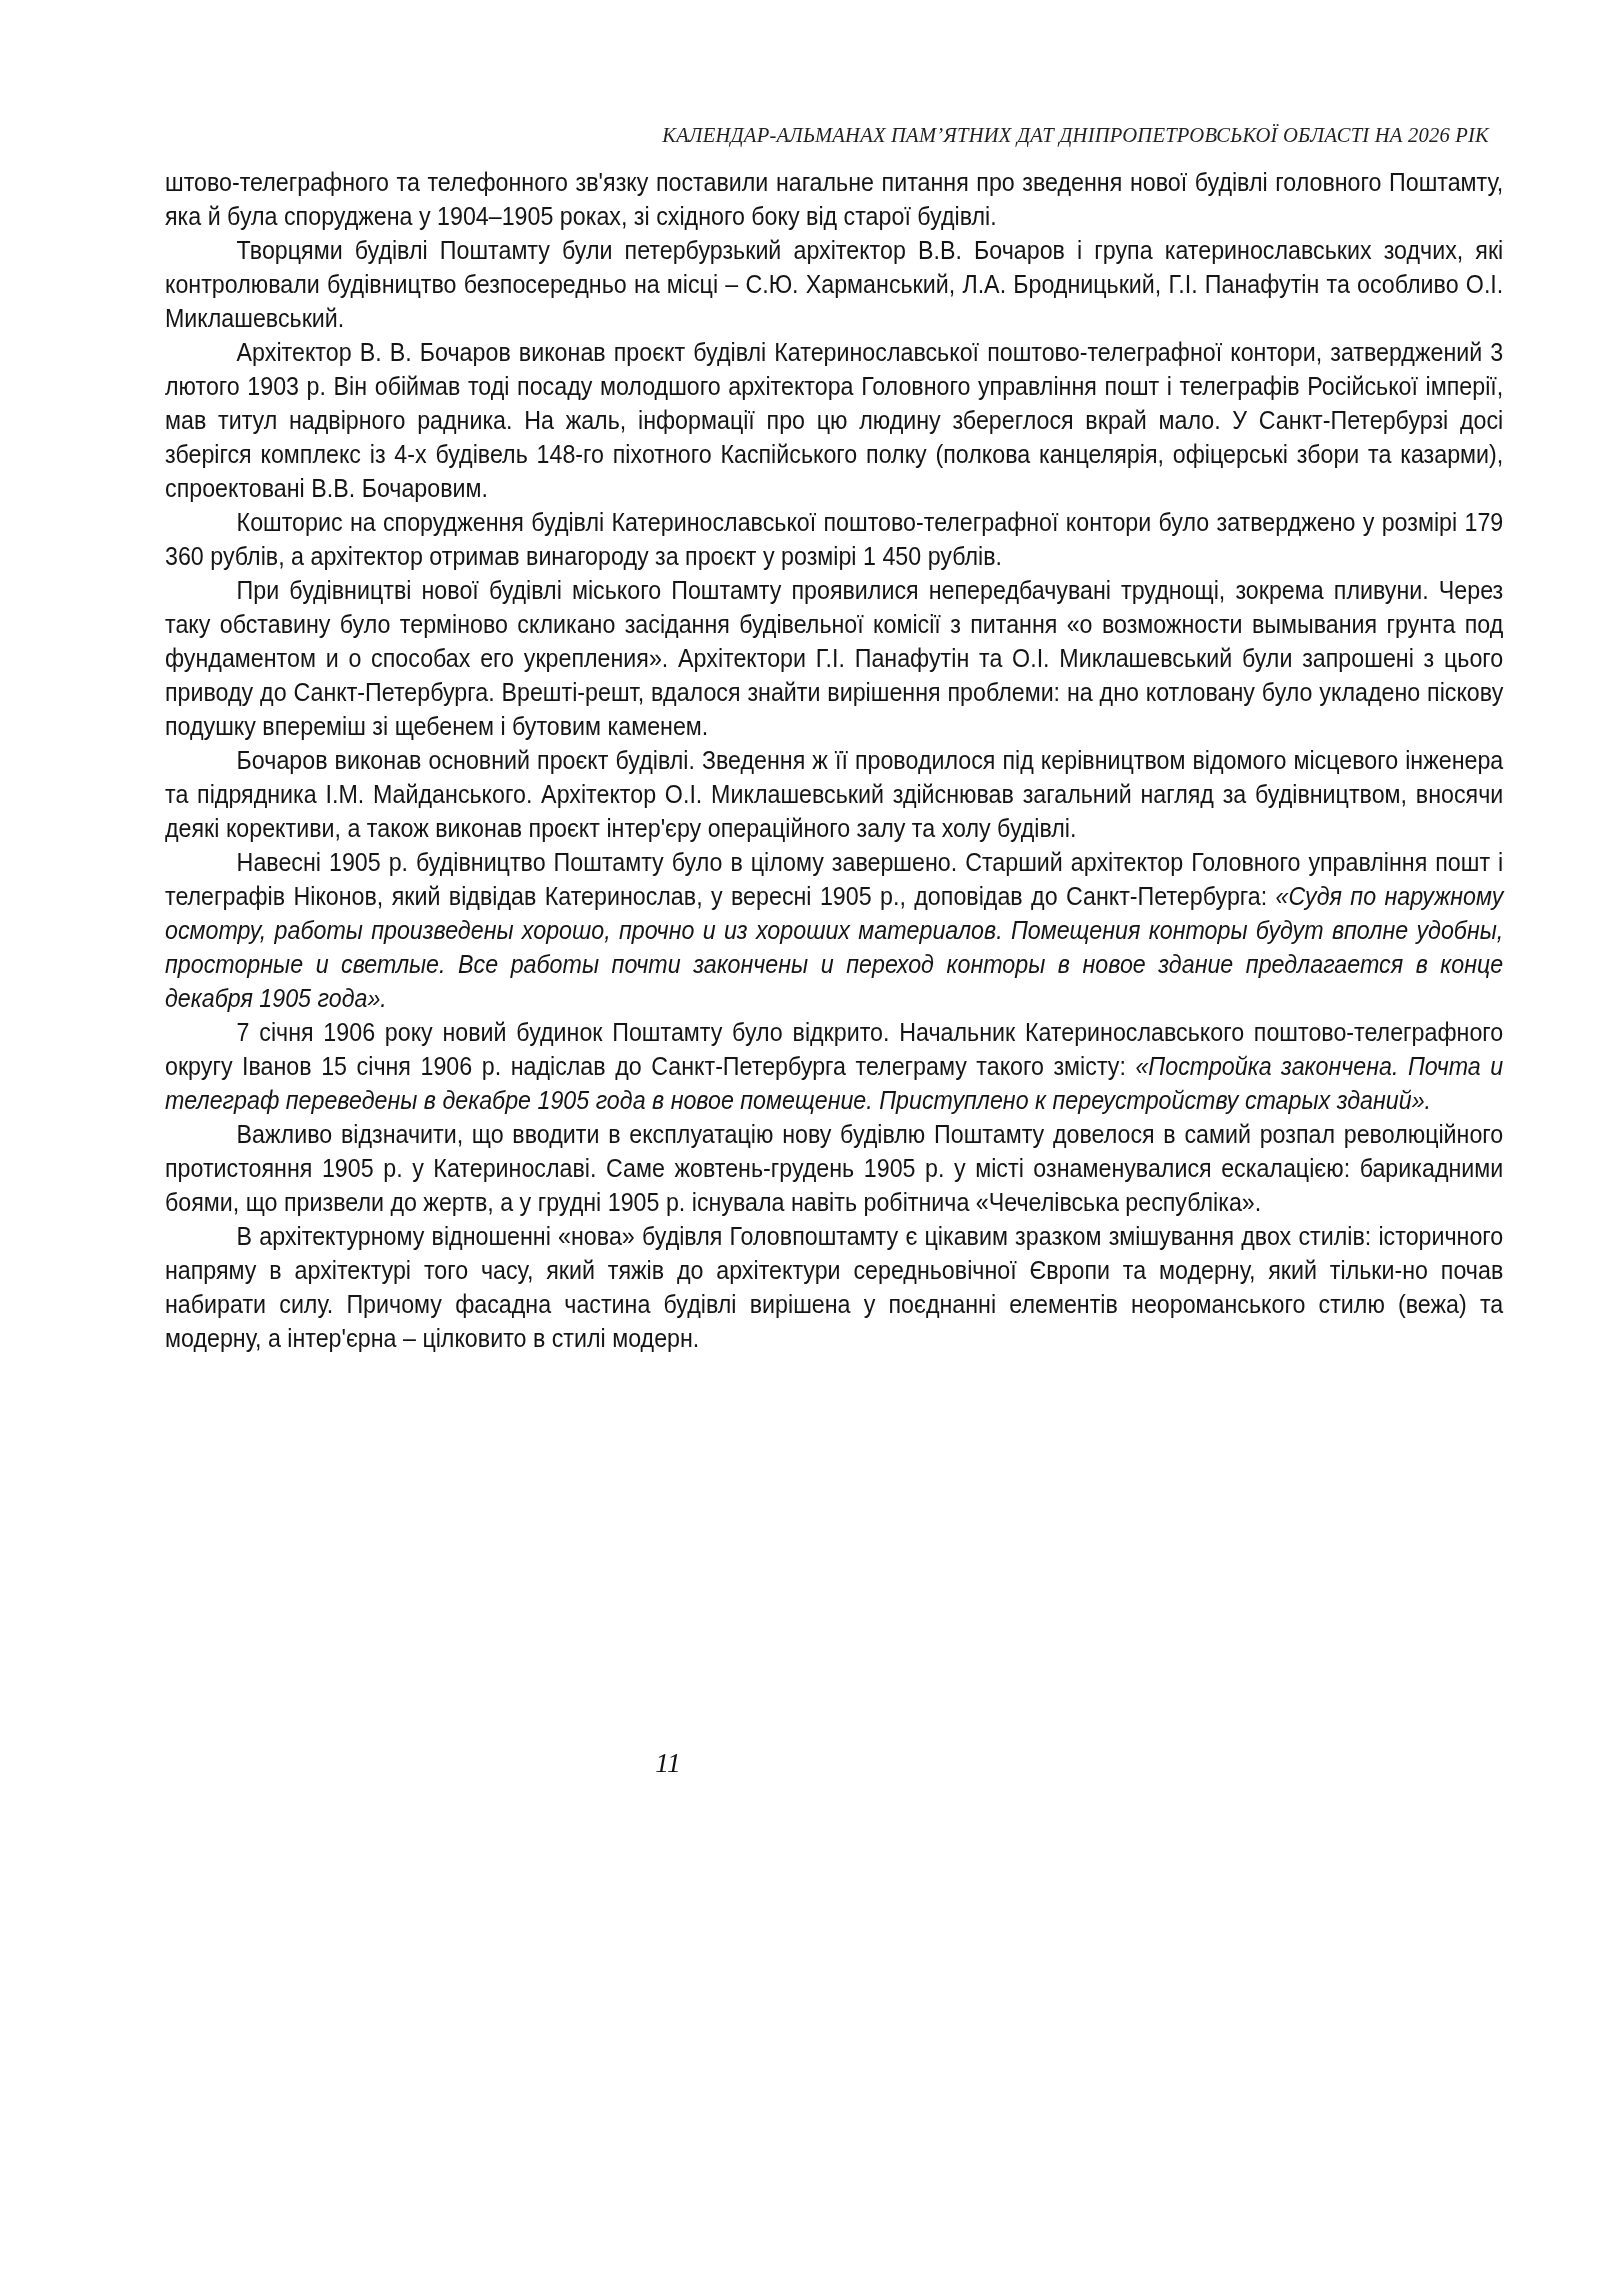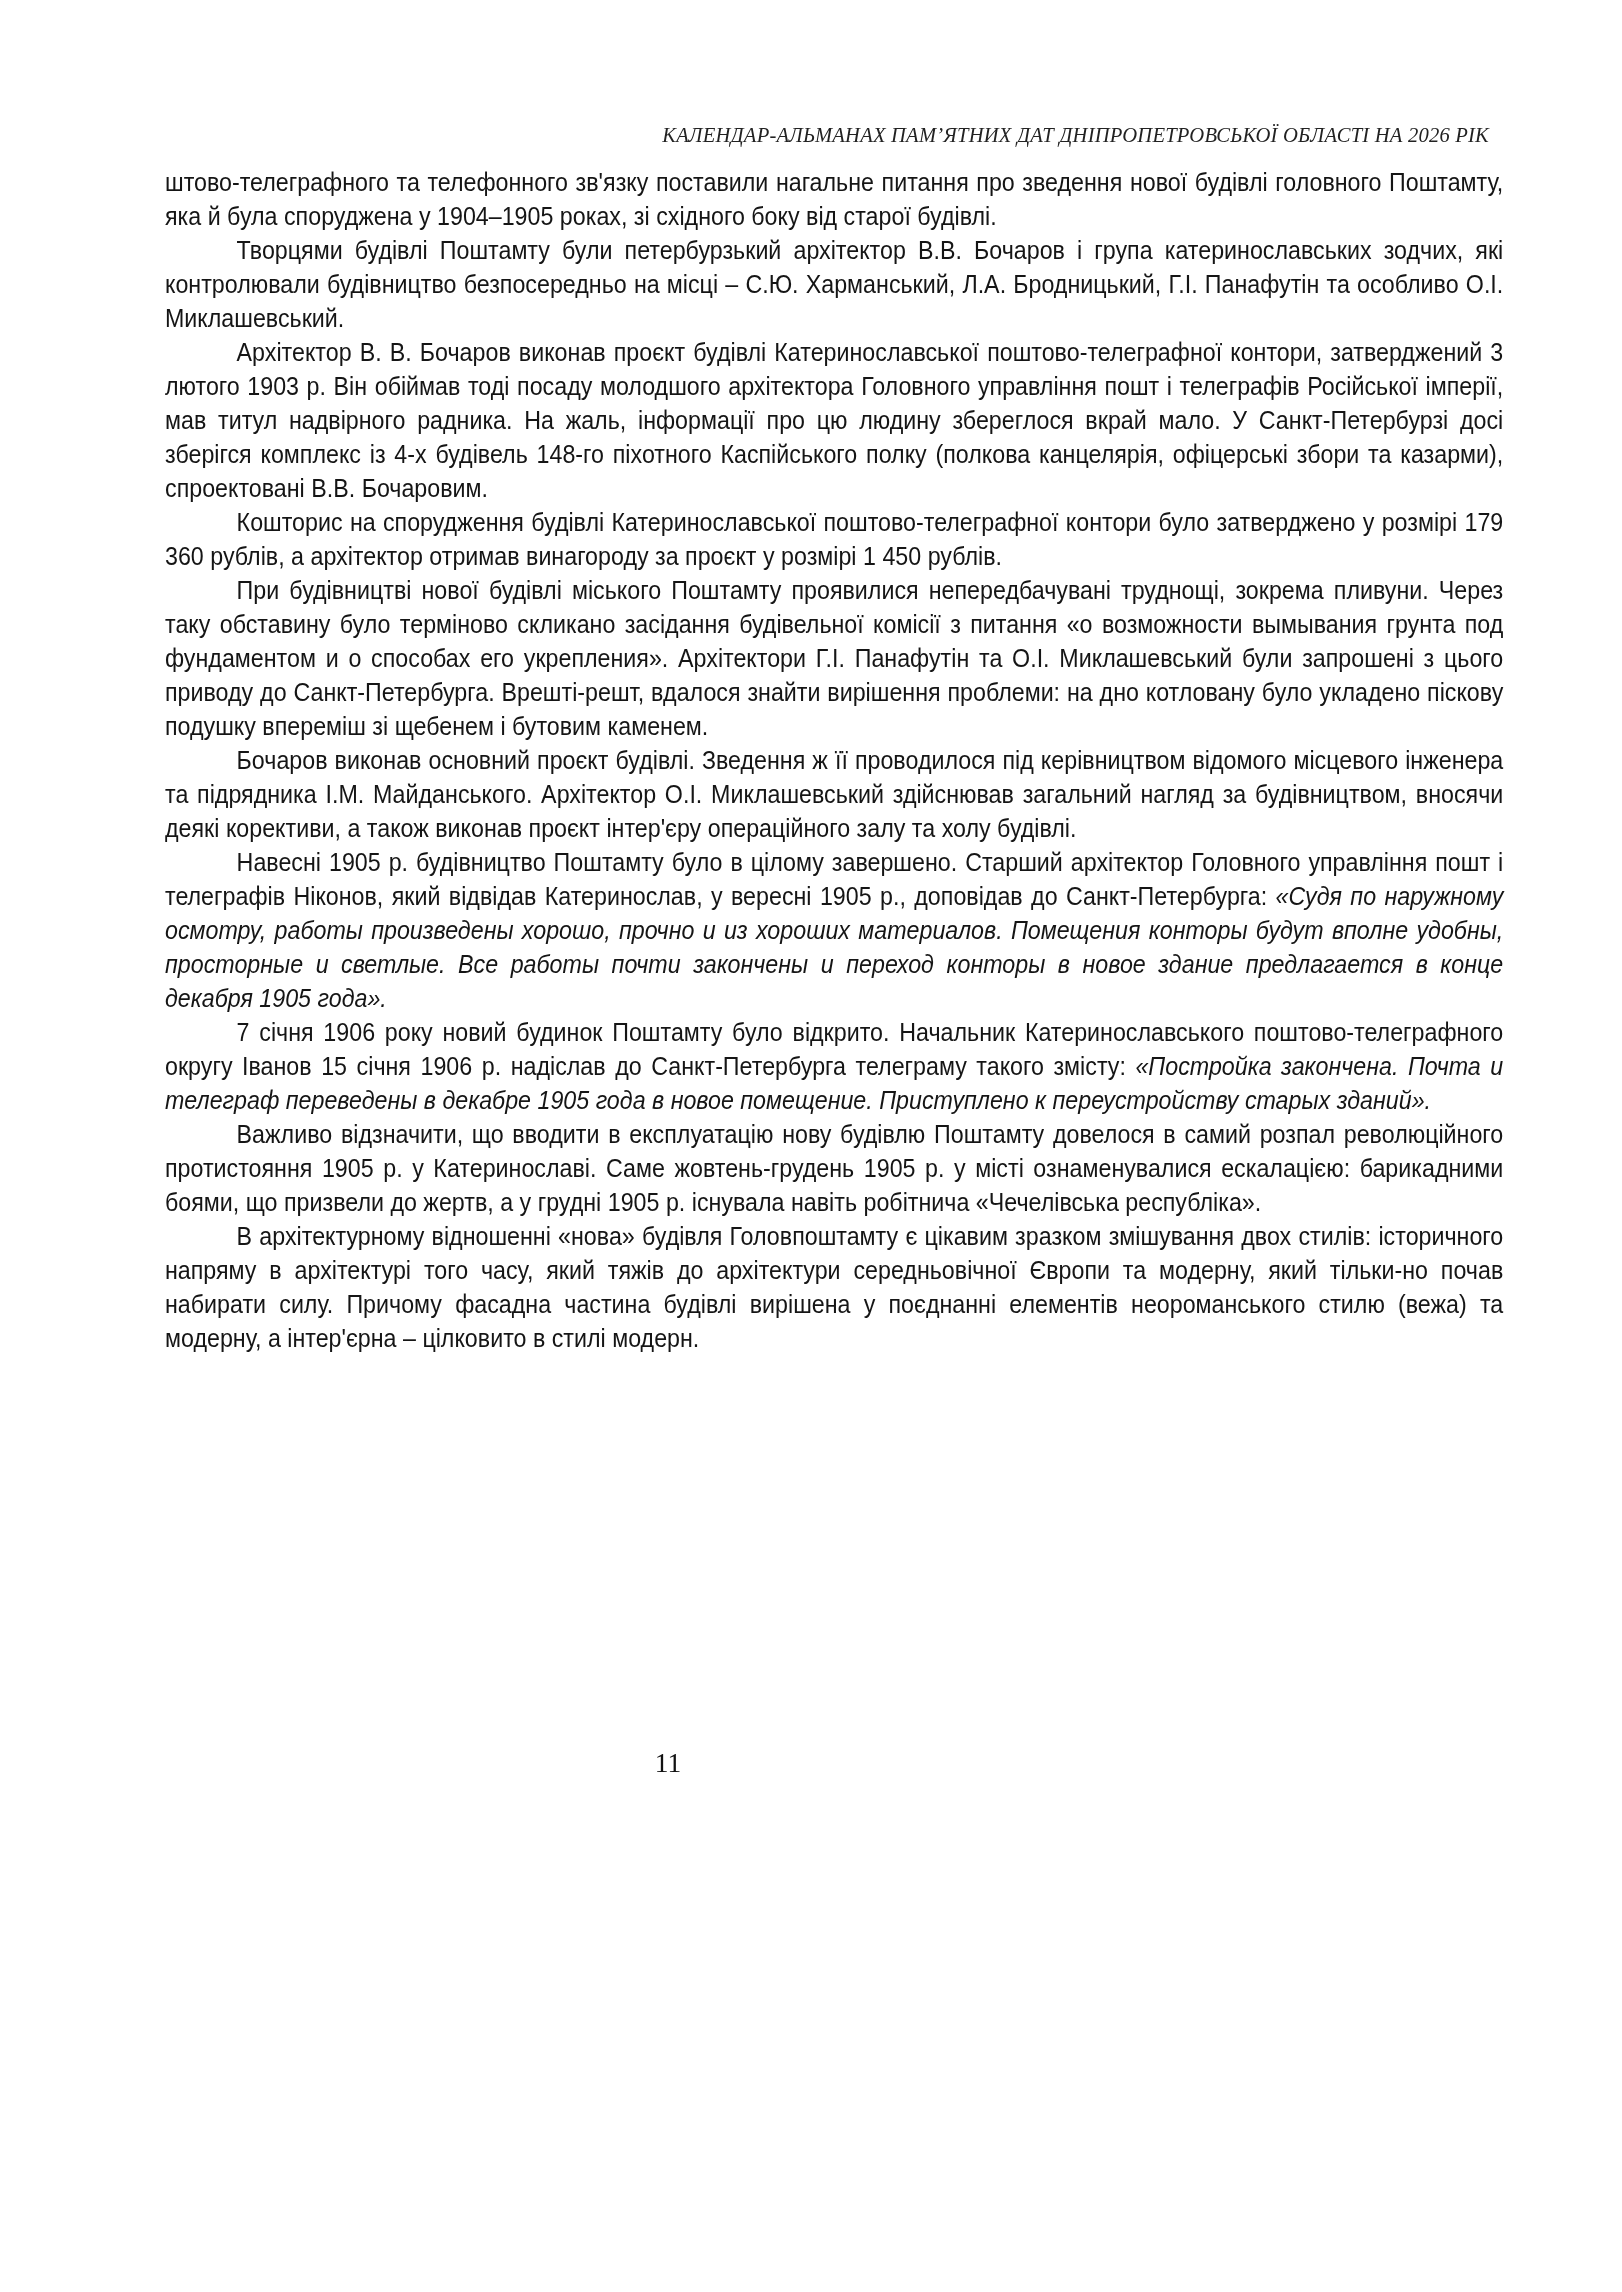--- a/index.html
+++ b/index.html
@@ -16,21 +16,21 @@
     font-size: 25px; line-height: 34px; color: #151515;
     text-align: justify;
     transform: scaleX(0.93); transform-origin: left top;
     width: 1439px;
   }
   .body-text p { margin: 0; text-indent: 0; }
   .body-text p.indent { text-indent: 77px; }
   .body-text .q { font-style: italic; }
   .page-number {
     position: absolute; top: 1722px; left: 0; width: 1304px; text-align: center;
-    font-family: "Liberation Serif", serif; font-size: 27.4px; color: #111;
+    font-family: "Liberation Serif", serif; font-size: 27.4px; color: #111; font-style: italic;
   }
 </style>
 </head>
 <body>
 
 <div class="page">
   <div class="running-header">КАЛЕНДАР-АЛЬМАНАХ ПАМ’ЯТНИХ ДАТ ДНІПРОПЕТРОВСЬКОЇ ОБЛАСТІ НА 2026 РІК</div>
 
   <div class="body-text">
     <p><span>штово-телеграфного та телефонного зв'язку поставили нагальне питання про зведення нової будівлі головного Поштамту, яка й була споруджена у 1904–1905 роках, зі східного боку від старої будівлі.</span></p>

